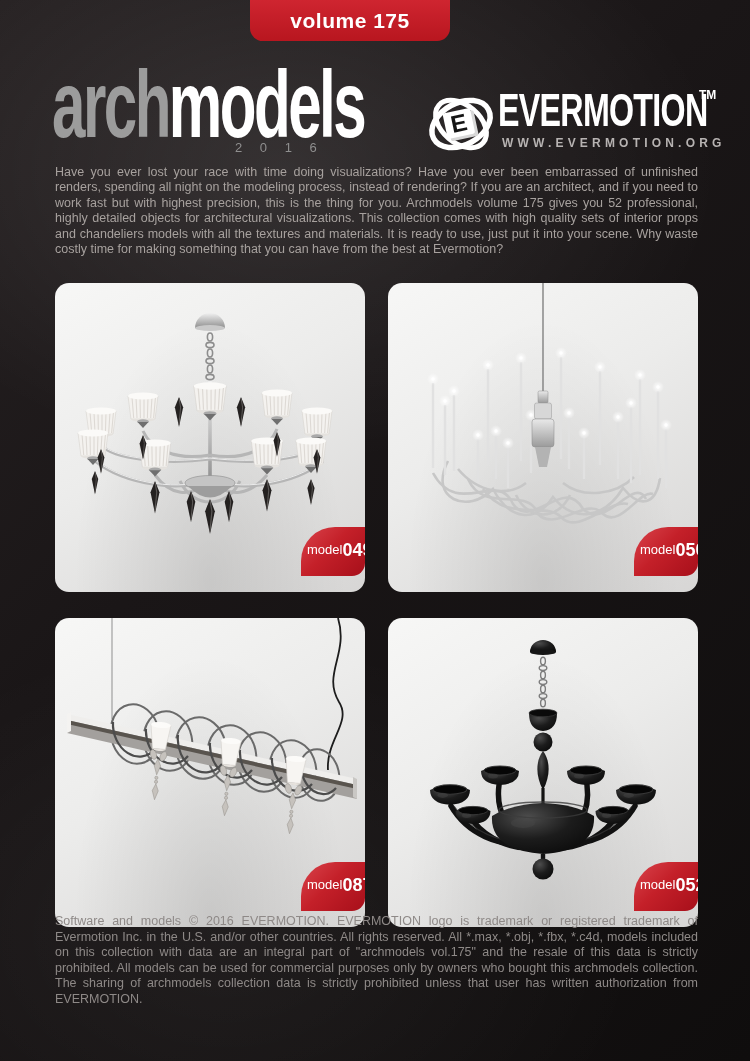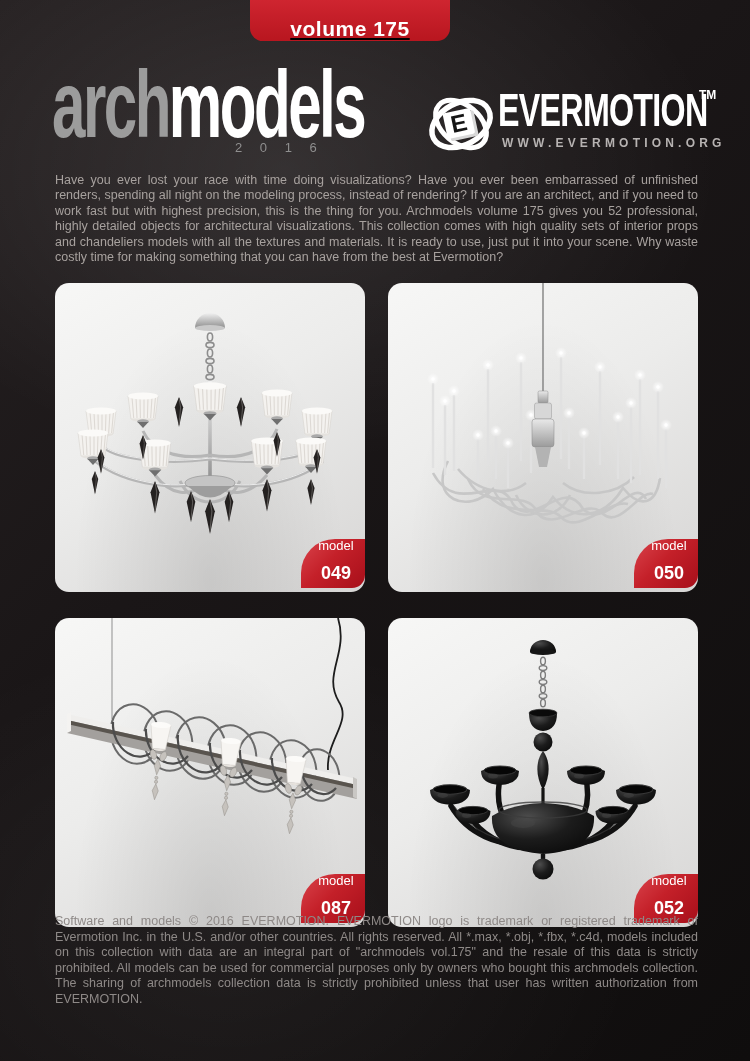--- a/index.html
+++ b/index.html
@@ -10,21 +10,21 @@
     background:
       radial-gradient(ellipse 620px 420px at 38% 16%, rgba(255,255,255,0.10), rgba(255,255,255,0) 70%),
       radial-gradient(ellipse 700px 500px at 30% 88%, rgba(255,255,255,0.05), rgba(255,255,255,0) 60%),
       linear-gradient(135deg, #262122 0%, #1a1617 40%, #0f0d0d 100%);
   }
   
   .banner {
     position:absolute; left:250px; top:0; width:200px; height:41px;
     background:linear-gradient(180deg,#cf2530,#b8161f);
     border-radius:0 0 13px 13px;
-    display:flex; align-items:flex-end; justify-content:center;text-decoration:underline;
+    display:flex; align-items:center; justify-content:center;
   }
   .banner span { color:#fff; font-size:21px; font-weight:bold; letter-spacing:0.5px; }
   
   .am-logo {
     position:absolute; left:52px; top:62px; white-space:nowrap;
     font-weight:bold; font-size:94px; line-height:86px; letter-spacing:-4px;
     transform:scaleX(0.64); transform-origin:left top;
   }
   .am-logo .arch { color:#9c9c9c; }
   .am-logo .models { color:#ffffff; }
@@ -39,43 +39,43 @@
     font-weight:bold; font-size:46px; line-height:46px; letter-spacing:-1px;
     transform:scaleX(0.70); transform-origin:left top;
   }
   .em-tm { position:absolute; left:699px; top:88px; color:#fff; font-size:12px; font-weight:bold; }
   .em-url {
     position:absolute; left:502px; top:136px; color:#b7b3b2; white-space:nowrap;
     font-size:12px; font-weight:bold; letter-spacing:4.2px;
   }
   
   .intro {
-    position:absolute; left:55px; top:173px; width:643px;
+    position:absolute; left:55px; top:165px; width:643px;
     color:#a7a19e; font-size:12.5px; line-height:15.4px; text-align:justify;
   }
   .footer {
     position:absolute; left:55px; top:914px; width:643px;
     color:#8e8987; font-size:12.5px; line-height:15.6px; text-align:justify;
   }
   
   .card {
     position:absolute; width:310px; height:309px; border-radius:14px; overflow:hidden;
     background:
       radial-gradient(ellipse at 50% 96%, rgba(0,0,0,0.10), rgba(0,0,0,0) 62%),
       linear-gradient(150deg, #f7f7f6 0%, #ececeb 45%, #d7d6d5 100%);
   }
   .card.c1 { left:55px;  top:283px; }
   .card.c2 { left:388px; top:283px; }
   .card.c3 { left:55px;  top:618px; }
   .card.c4 { left:388px; top:618px; }
   .badge {
-    position:absolute; right:0; bottom:4px; width:64px; height:49px;
+    position:absolute; right:0; bottom:16px; width:64px; height:49px;
     background:linear-gradient(135deg,#da444c 0%, #c42029 45%, #a70f1a 100%);
     border-radius:34px 0 13px 0;
-    display:flex; flex-direction:column; align-items:center; justify-content:space-between;
+    display:flex; flex-direction:row; align-items:center; justify-content:space-between;
     padding:0 0 4px 6px;
   }
   .badge .bl { color:#fff; font-size:13px; line-height:13px; }
   .badge .bn { color:#fff; font-size:18px; font-weight:bold; line-height:22px; }
   .card svg.render { position:absolute; left:0; top:0; }
 </style>
 </head>
 <body>
 
 <div class="page">

